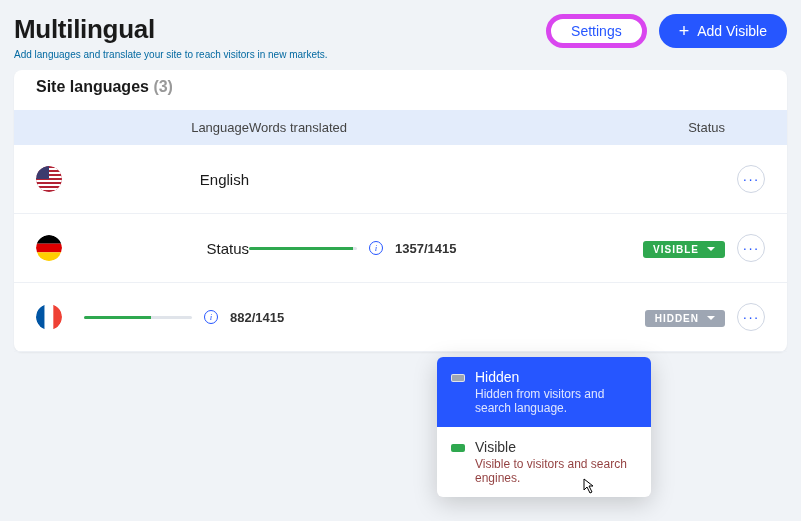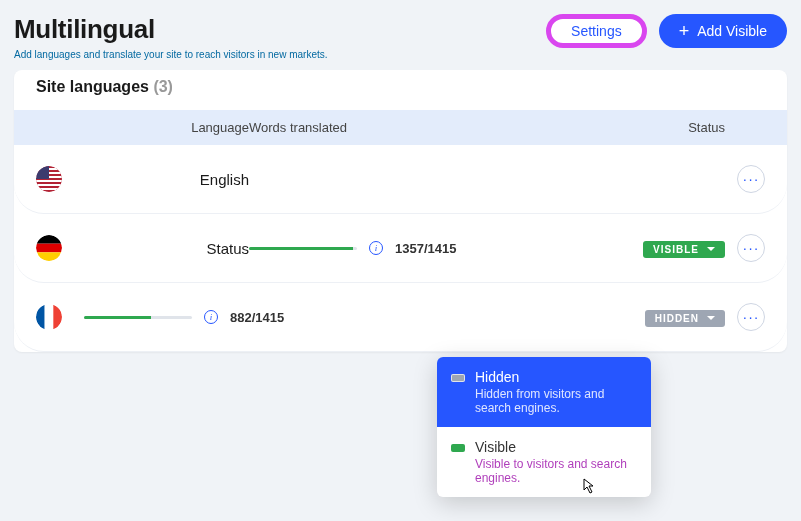--- a/index.html
+++ b/index.html
@@ -89,21 +89,20 @@
     .col-lang { width: 165px; flex-shrink: 0; text-align: right; }
     .col-words { width: 256px; flex-shrink: 0; }
     .col-status { flex: 1; text-align: right; }
     .col-actions { width: 40px; flex-shrink: 0; display: flex; justify-content: flex-end; align-items:center; }
     .row {
       display: flex;
       align-items: center;
       padding: 20px 22px;
       border-bottom: 1px solid #edf0f5;
       position: relative;
-      border-radius: 30px;
     }
     .flag {
       width: 26px;
       height: 26px;
       border-radius: 50%;
       overflow: hidden;
       flex-shrink: 0;
       display: block;
     }
     .lang-name {
@@ -209,21 +208,21 @@
       width: 14px; height: 8px;
       border-radius: 2px;
       margin-top: 5px;
       flex-shrink: 0;
     }
     .dd-item.selected .dd-swatch { background: #9ea6b3; border: 1px solid rgba(255,255,255,0.7); }
     .dd-item.vis .dd-swatch { background: #2fa84f; }
     .dd-title { font-size: 14px; }
     .dd-desc { font-size: 12px; opacity: 0.85; margin-top: 2px; }
     .dd-item:not(.selected) .dd-title { color: #333; }
-    .dd-item:not(.selected) .dd-desc  { color: #a21caf; }
+    .dd-item:not(.selected) .dd-desc  { color: #7f1d1d; }
     .cursor {
       position: absolute;
       left: 579px;
       top: 478px;
       z-index: 30;
       width: 16px;
       height: 18px;
     }
   </style>
 </head>
@@ -366,21 +365,21 @@
     </div>
 
   </div>
 </div>
 
 <div class="dropdown">
   <div class="dd-item selected">
     <div class="dd-swatch"></div>
     <div>
       <div class="dd-title">Hidden</div>
-      <div class="dd-desc">Hidden from visitors and search engines.</div>
+      <div class="dd-desc">Hidden from visitors and search language.</div>
     </div>
   </div>
   <div class="dd-item vis">
     <div class="dd-swatch"></div>
     <div>
       <div class="dd-title">Visible</div>
       <div class="dd-desc">Visible to visitors and search engines.</div>
     </div>
   </div>
 </div>

